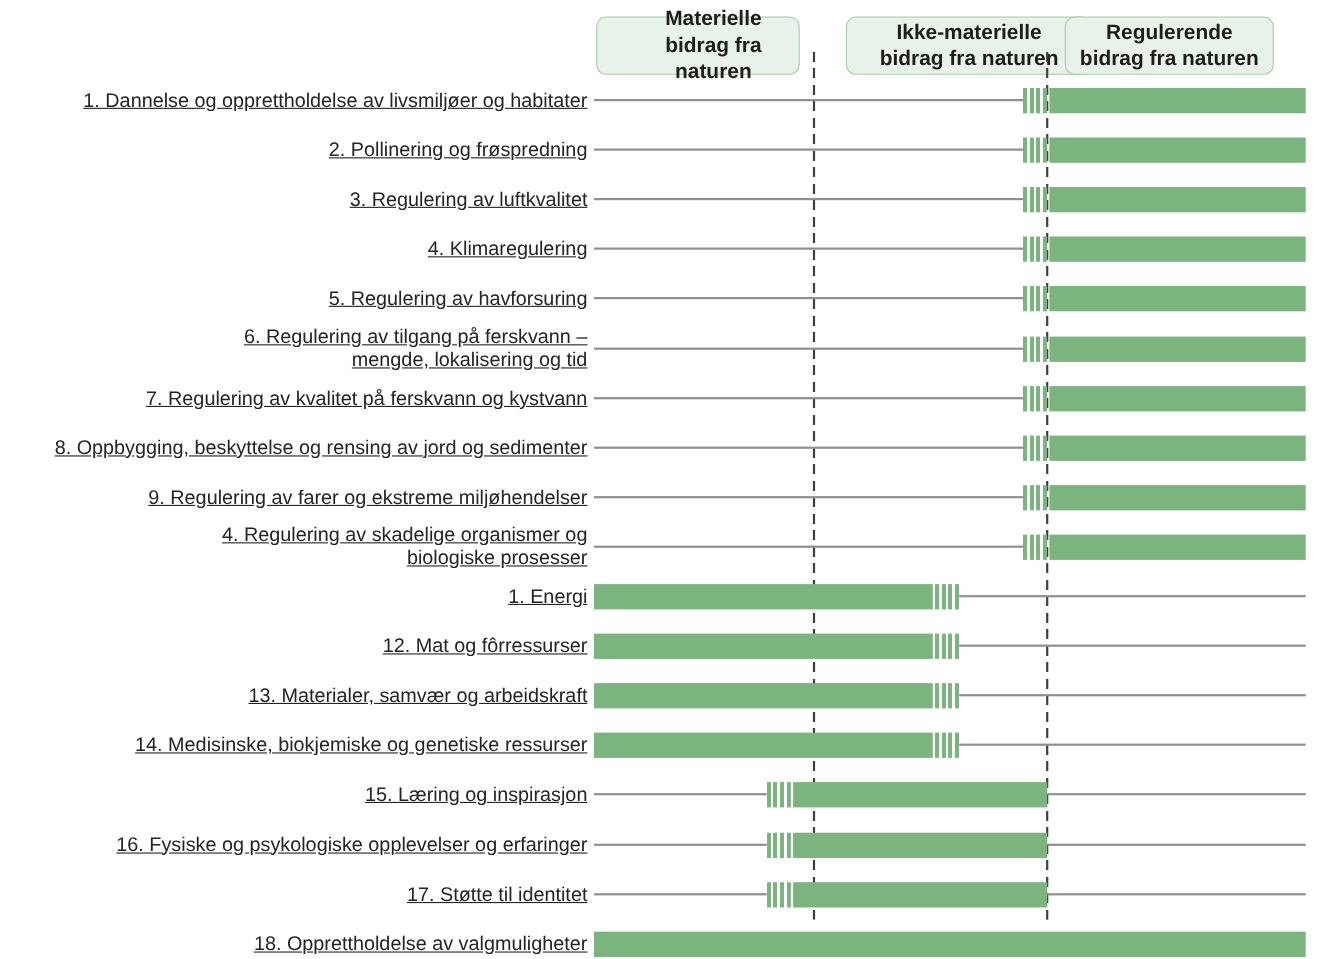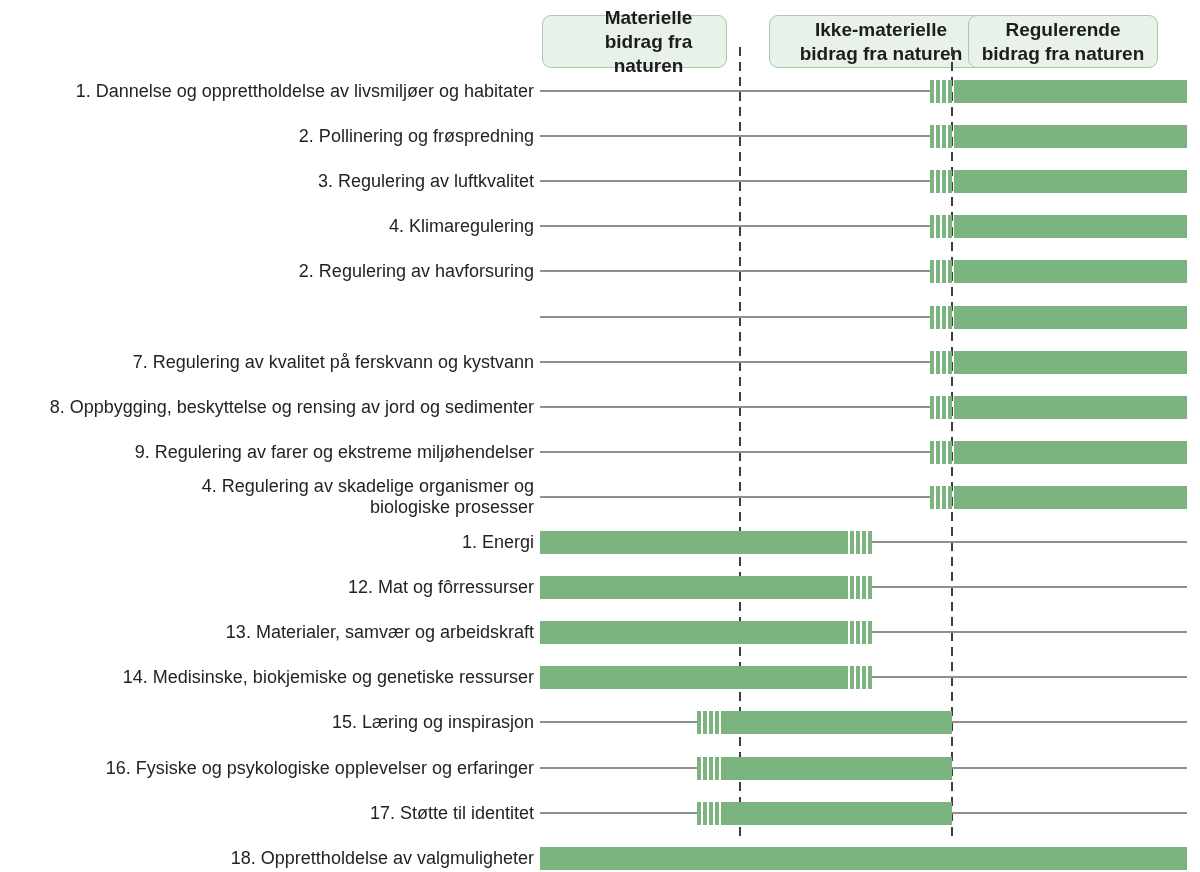--- a/index.html
+++ b/index.html
@@ -41,21 +41,21 @@
     background:repeating-linear-gradient(180deg,var(--dash) 0 9px,transparent 9px 15px);
   }
   
   .row{position:absolute;left:0;width:1200px;height:45px;}
   .row-label{
     position:absolute;left:0;top:0;width:534px;height:45px;
     display:flex;flex-direction:column;justify-content:center;
     text-align:right;
     font-size:18px;line-height:21px;
   }
-  .row-label div{white-space:nowrap;}
+  .row-label div{white-space:nowrap;text-decoration:underline;}
   .row-track{position:absolute;left:540px;top:0;width:647px;height:45px;}
   .seg{position:absolute;}
   .seg.bar{top:11px;height:23px;background:var(--green);}
   .seg.hatch{
     top:11px;height:23px;
     background:repeating-linear-gradient(90deg,var(--green) 0 3.8px,transparent 3.8px 6px);
   }
   .seg.leader{top:21px;height:2px;background:var(--leader);}
 </style>
 </head>
@@ -113,30 +113,34 @@
         </div>
       <div class="row-track">
           <div class="seg leader" style="left: 0px; width: 390.1px;"></div>
           <div class="seg hatch" style="left: 390.1px; width: 22px;"></div>
           <div class="seg bar" style="left: 414.1px; width: 232.9px;"></div>
         </div>
     </div>
 
     <div class="row" style="top: 249.4px;">
       <div class="row-label">
-          <div>2. Regulering av havforsuring</div>
+          <div>5. Regulering av havforsuring</div>
         </div>
       <div class="row-track">
           <div class="seg leader" style="left: 0px; width: 390.1px;"></div>
           <div class="seg hatch" style="left: 390.1px; width: 22px;"></div>
           <div class="seg bar" style="left: 414.1px; width: 232.9px;"></div>
         </div>
     </div>
 
     <div class="row" style="top: 294.5px;">
+      <div class="row-label">
+          <div>6. Regulering av tilgang på ferskvann –</div>
+          <div>mengde, lokalisering og tid</div>
+        </div>
       <div class="row-track">
           <div class="seg leader" style="left: 0px; width: 390.1px;"></div>
           <div class="seg hatch" style="left: 390.1px; width: 22px;"></div>
           <div class="seg bar" style="left: 414.1px; width: 232.9px;"></div>
         </div>
     </div>
 
     <div class="row" style="top: 339.6px;">
       <div class="row-label">
           <div>7. Regulering av kvalitet på ferskvann og kystvann</div>

